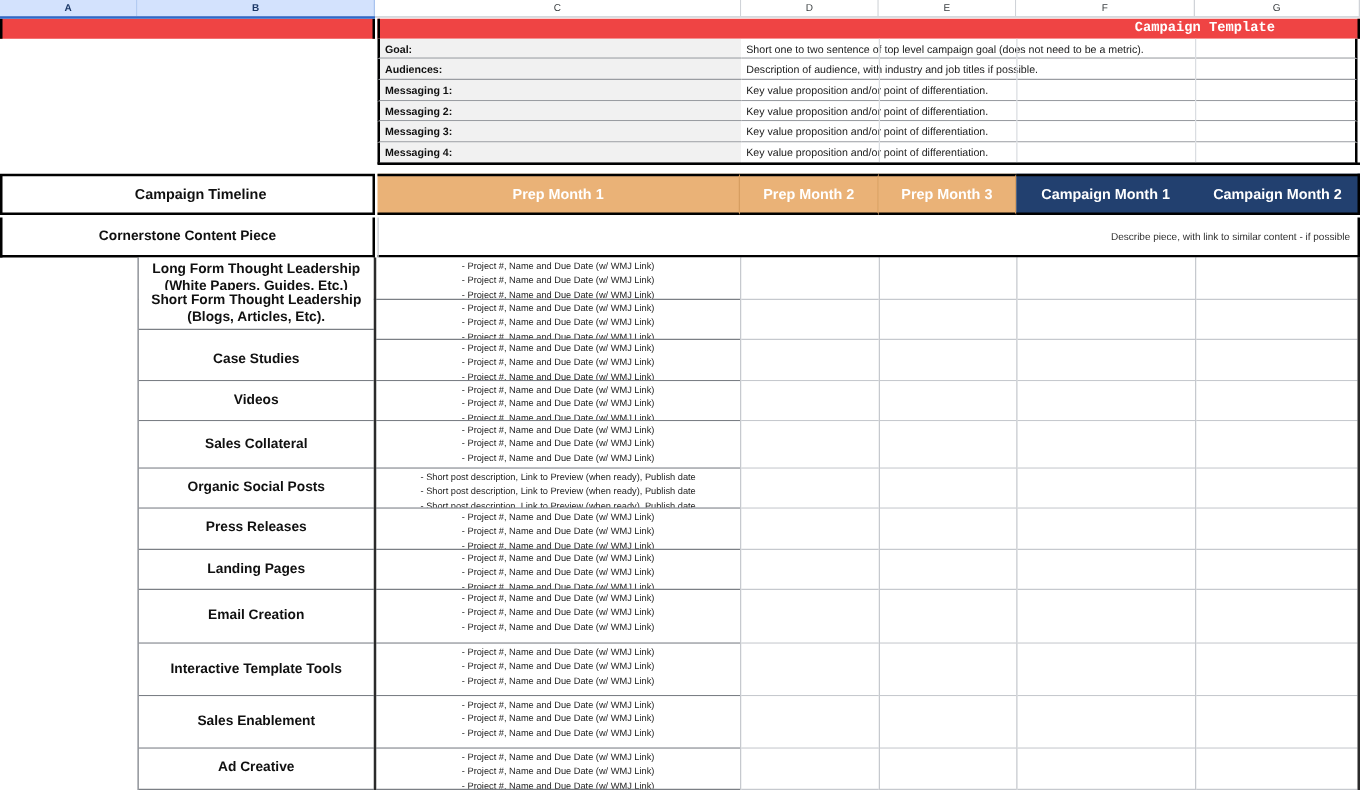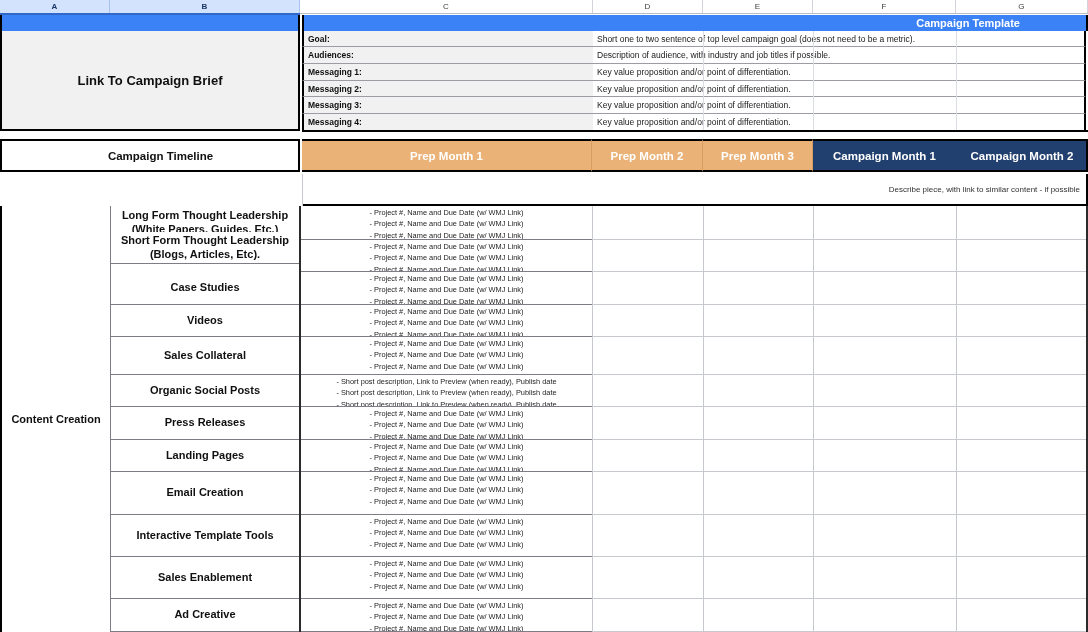--- a/index.html
+++ b/index.html
@@ -62,24 +62,25 @@
   .gridline-v, .gridline-h { position: absolute; background: #c6c9ce; }
 
   
   .hvy-t { border-top: 2px solid #000; }
   .hvy-b { border-bottom: 2px solid #000; }
   .hvy-l { border-left: 2px solid #000; }
   .hvy-r { border-right: 2px solid #000; }
 
   
   .navybar {
-    background: #3b82f6;
+    background: #ef4444;
     color: #ffffff;
     font-weight: bold;
     font-size: 11px;
+    font-family: Liberation Mono, monospace;
   }
   .brief {
     background: #f1f1f1;
     font-weight: bold;
     font-size: 13px;
     color: #101010;
   }
   .lbl-cell {
     background: #f1f1f1;
     font-weight: bold;
@@ -151,21 +152,20 @@
       <div class="colhdr" style="width: 110px;">D</div>
       <div class="colhdr" style="width: 110px;">E</div>
       <div class="colhdr" style="width: 143px;">F</div>
       <div class="colhdr" style="width: 132px;">G</div>
     </div>
   <div class="selbar" id="selbar" style="width: 300px;"></div>
 
   <div class="cell navybar ctr hvy-l hvy-r" style="left:0;top:15px;width:300px;height:16px;"></div>
   <div class="cell navybar right hvy-l hvy-r" style="left:302px;top:15px;width:786px;height:16px;padding-right:66px;">Campaign Template</div>
 
-  <div class="cell brief ctr hvy-l hvy-r hvy-b" style="left:0;top:31px;width:300px;height:100px;">Link To Campaign Brief</div>
 
   <div id="brief-rows">
       <div class="cell lbl-cell left" style="left: 302px; top: 31px; width: 291px; height: 16px; border-bottom: 1px solid rgb(154, 157, 162); border-left: 2px solid rgb(0, 0, 0);">Goal:</div>
       <div class="cell val-cell left" style="left: 593px; top: 31px; width: 493px; height: 16px; border-bottom: 1px solid rgb(154, 157, 162); border-right: 2px solid rgb(0, 0, 0);">Short one to two sentence of top level campaign goal (does not need to be a metric).</div>
       <div class="gridline-v" style="left: 703px; top: 31px; width: 1px; height: 16px; background: rgb(218, 221, 225);"></div>
       <div class="gridline-v" style="left: 813px; top: 31px; width: 1px; height: 16px; background: rgb(218, 221, 225);"></div>
       <div class="gridline-v" style="left: 956px; top: 31px; width: 1px; height: 16px; background: rgb(218, 221, 225);"></div>
       <div class="cell lbl-cell left" style="left: 302px; top: 47px; width: 291px; height: 17px; border-bottom: 1px solid rgb(154, 157, 162); border-left: 2px solid rgb(0, 0, 0);">Audiences:</div>
       <div class="cell val-cell left" style="left: 593px; top: 47px; width: 493px; height: 17px; border-bottom: 1px solid rgb(154, 157, 162); border-right: 2px solid rgb(0, 0, 0);">Description of audience, with industry and job titles if possible.</div>
       <div class="gridline-v" style="left: 703px; top: 47px; width: 1px; height: 17px; background: rgb(218, 221, 225);"></div>
@@ -197,24 +197,24 @@
   <div class="cell tl-label ctr hvy-l hvy-r hvy-t hvy-b" style="left:0;top:139px;width:300px;height:33px;padding-left:21px;">Campaign Timeline</div>
   <div id="timeline-months">
       <div class="cell ctr month-orange" style="left: 302px; top: 139px; width: 290px; height: 33px; border-top: 2px solid rgb(0, 0, 0); border-bottom: 2px solid rgb(0, 0, 0); border-right: 1px solid rgb(215, 158, 97);">Prep Month 1</div>
       <div class="cell ctr month-orange" style="left: 592px; top: 139px; width: 111px; height: 33px; border-top: 2px solid rgb(0, 0, 0); border-bottom: 2px solid rgb(0, 0, 0); border-right: 1px solid rgb(215, 158, 97); text-align: right;">Prep Month 2</div>
       <div class="cell ctr month-orange" style="left: 703px; top: 139px; width: 110px; height: 33px; border-top: 2px solid rgb(0, 0, 0); border-bottom: 2px solid rgb(0, 0, 0); border-right: 1px solid rgb(215, 158, 97);">Prep Month 3</div>
       <div class="cell ctr month-navy" style="left: 813px; top: 139px; width: 143px; height: 33px; border-top: 2px solid rgb(0, 0, 0); border-bottom: 2px solid rgb(0, 0, 0);">Campaign Month 1</div>
       <div class="cell ctr month-navy" style="left: 956px; top: 139px; width: 132px; height: 33px; border-top: 2px solid rgb(0, 0, 0); border-bottom: 2px solid rgb(0, 0, 0);">Campaign Month 2</div>
       <div class="abs" style="left: 1086px; top: 139px; width: 2px; height: 33px; background: rgb(0, 0, 0);"></div>
     </div>
 
+  <div class="cell sectionlabel ctr hvy-l hvy-r hvy-b" style="left:0;top:174px;width:300px;height:32px;">Cornerstone Content Piece</div>
   <div class="cell cornerstone-note right hvy-r hvy-b hvy-t" style="left:302px;top:174px;width:786px;height:32px;border-top:none;">Describe piece, with link to similar content - if possible</div>
   <div class="gridline-v" style="left:302px;top:174px;width:1px;height:32px;"></div>
 
-  <div class="cell sectionlabel ctr hvy-l" style="left:0;top:206px;width:110px;height:426px;">Content Creation</div>
   <div id="content-rows">
       <div class="cell rowlabel ctr" style="left: 111px; top: 206px; width: 188px; height: 34px; border-bottom: 1px solid rgb(123, 127, 133); flex-direction: column;">
         <div>Long Form Thought Leadership</div>
         <div>(White Papers, Guides, Etc.)</div>
       </div>
       <div class="cell" style="left: 301px; top: 206px; width: 291px; height: 34px; border-bottom: 1px solid rgb(123, 127, 133); align-items: flex-start;">
         <div class="tasklist">
           <div>- Project #, Name and Due Date (w/ WMJ Link)</div>
           <div>- Project #, Name and Due Date (w/ WMJ Link)</div>
           <div>- Project #, Name and Due Date (w/ WMJ Link)</div>

